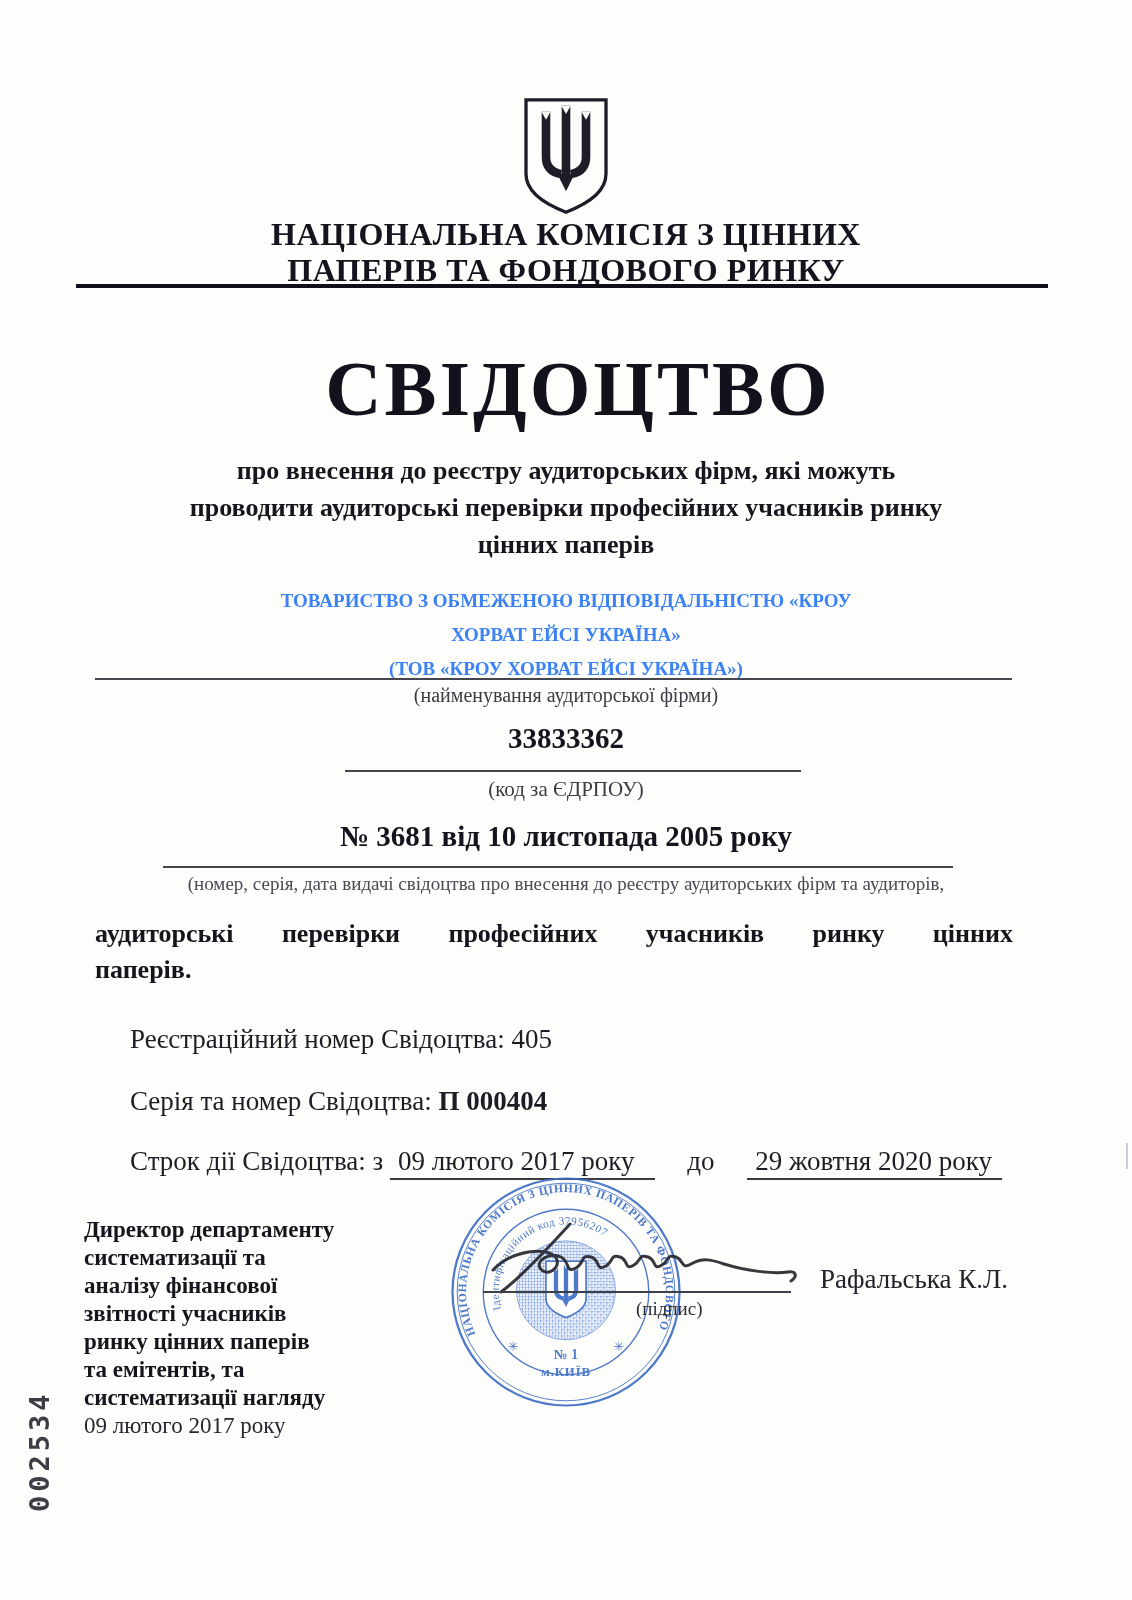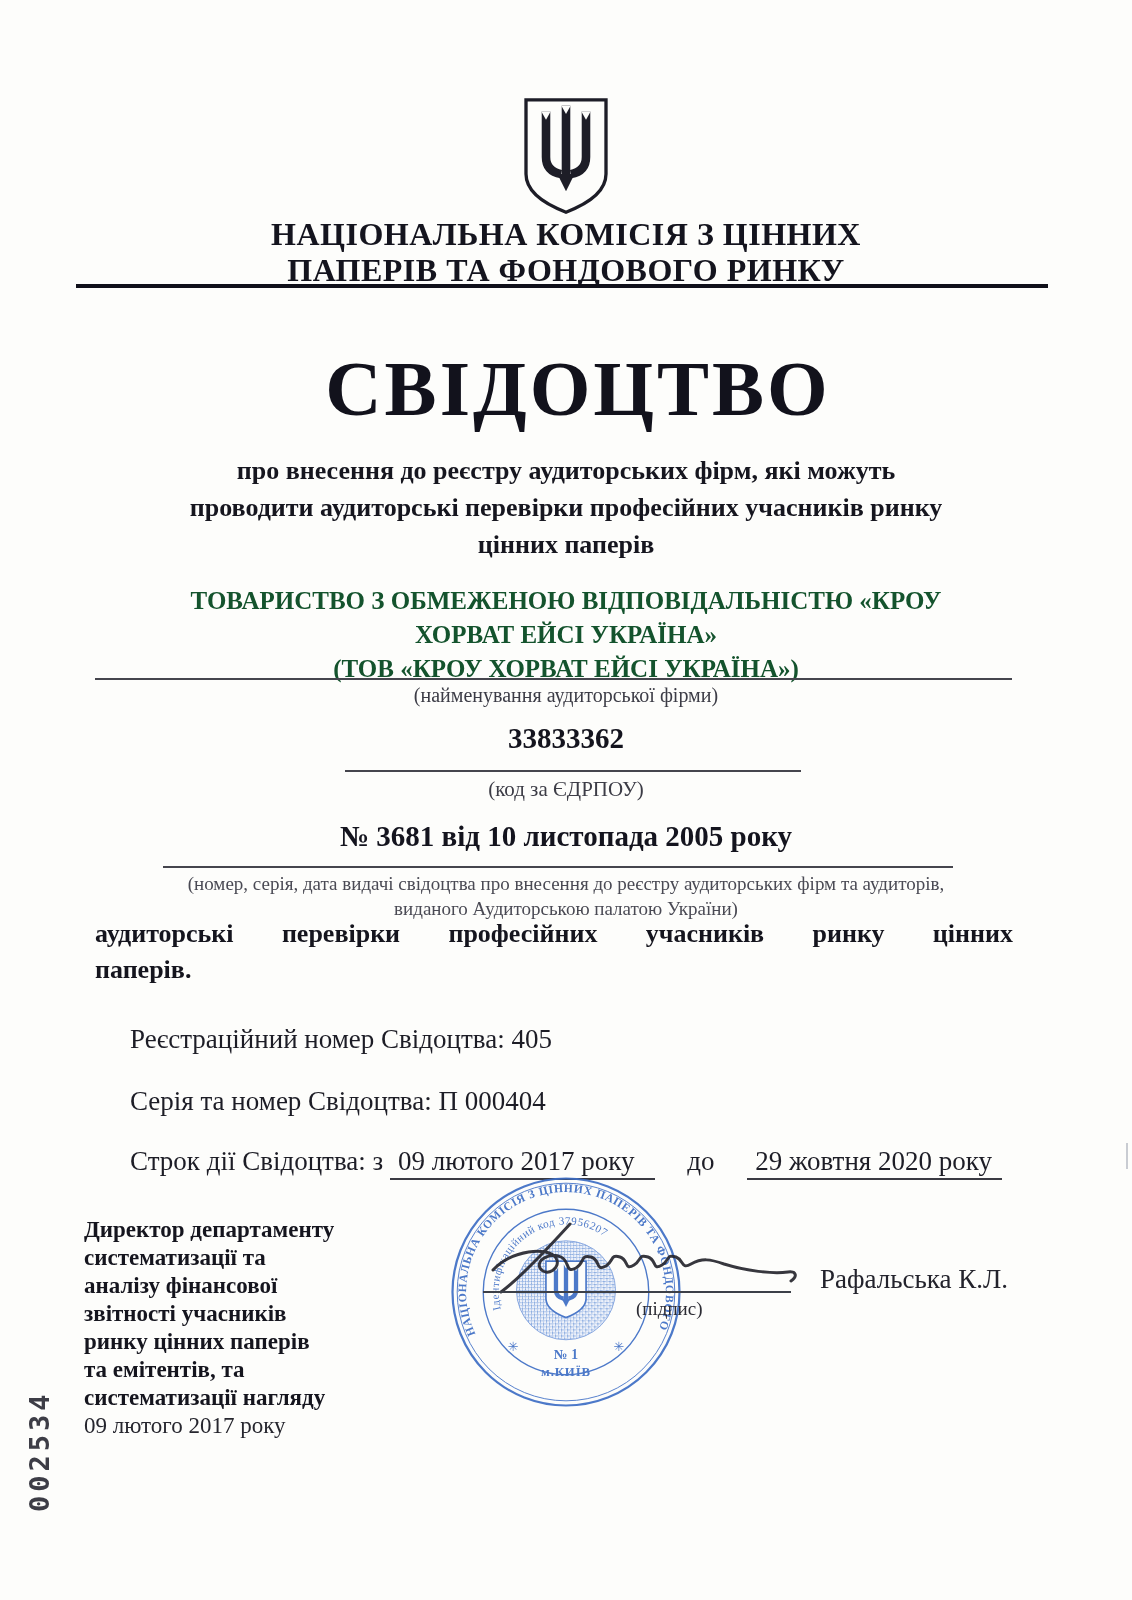--- a/index.html
+++ b/index.html
@@ -16,32 +16,32 @@
   .abs{position:absolute;}
   .center{left:0;width:1132px;text-align:center;}
   
   .emblem{left:514px;top:96px;width:104px;height:120px;color:#1d1d27;}
   .org-line{font-weight:bold;font-size:32px;letter-spacing:.5px;color:#14141e;line-height:36px;}
   .rule-thick{left:76px;top:284px;width:972px;height:4px;background:#10101a;}
   
   .doc-title{top:344px;font-weight:bold;font-size:78px;letter-spacing:3px;color:#12121c;margin-left:12px;}
   .subtitle{top:452px;font-weight:bold;font-size:26px;line-height:37px;color:#16161f;}
   
-  .firm{top:584px;font-weight:bold;font-size:25px;line-height:34px;color:#14532d;}
+  .firm{top:584px;font-weight:bold;font-size:19px;line-height:34px;color:#3b82f6;}
   .rule{background:#45454d;height:2px;}
   .caption{font-size:20px;color:#3c3c46;}
   .code{top:722px;font-weight:bold;font-size:29px;color:#14141e;}
   .apu-number{top:820px;font-weight:bold;font-size:29px;color:#14141e;}
   .apu-caption{font-size:19px;color:#4a4a54;line-height:25px;}
   
   .paragraph{left:95px;top:916px;width:918px;font-weight:bold;font-size:26px;line-height:36px;color:#15151e;}
   .jline{text-align:justify;text-align-last:justify;}
   
   .detail{left:130px;font-size:27px;color:#1d1d26;}
-  .bold{font-weight:normal;margin-top:20px;}
+  .bold{font-weight:bold;margin-top:20px;}
   .uline{display:inline-block;border-bottom:2px solid #3a3a42;padding:0 20px 1px 8px;}
   .gap-sm{display:inline-block;width:26px;}
   
   .signatory{left:84px;top:1216px;width:300px;font-weight:bold;font-size:23px;line-height:28px;color:#15151e;}
   .signatory .date{font-weight:normal;color:#26262e;}
   
   .stamp{left:438px;top:1164px;width:256px;height:256px;color:var(--stamp-color,#3e6ec5);opacity:.92;}
   .sig{left:488px;top:1220px;width:320px;height:78px;}
   .sig-line{left:483px;top:1291px;width:308px;height:2px;background:#3c4048;}
   .sig-caption{left:598px;top:1298px;font-size:19px;color:#2c2c34;margin-left:38px;}
@@ -103,21 +103,20 @@
   <div class="abs rule" style="left:95px;top:678px;width:917px"></div>
   <div class="abs center caption" style="top:684px">(найменування аудиторської фірми)</div>
 
   <div class="abs center code">33833362</div>
   <div class="abs rule" style="left:345px;top:770px;width:456px"></div>
   <div class="abs center caption" style="top:777px;font-size:21px">(код за  ЄДРПОУ)</div>
 
   <div class="abs center apu-number">№ 3681 від 10 листопада 2005 року</div>
   <div class="abs rule" style="left:163px;top:866px;width:790px"></div>
   <div class="abs center apu-caption" style="top:871px">(номер, серія, дата видачі свідоцтва про внесення до реєстру аудиторських фірм та аудиторів,</div>
-  <div class="abs center apu-caption" style="top:896px">виданого Аудиторською палатою України)</div>
 
   <div class="abs paragraph">
     <div class="jline">аудиторські перевірки професійних учасників ринку цінних</div>
     <div>паперів.</div>
   </div>
 
   <div class="abs detail" style="top:1024px">
     <span>Реєстраційний номер Свідоцтва:</span>
     <span>405</span>
   </div>

